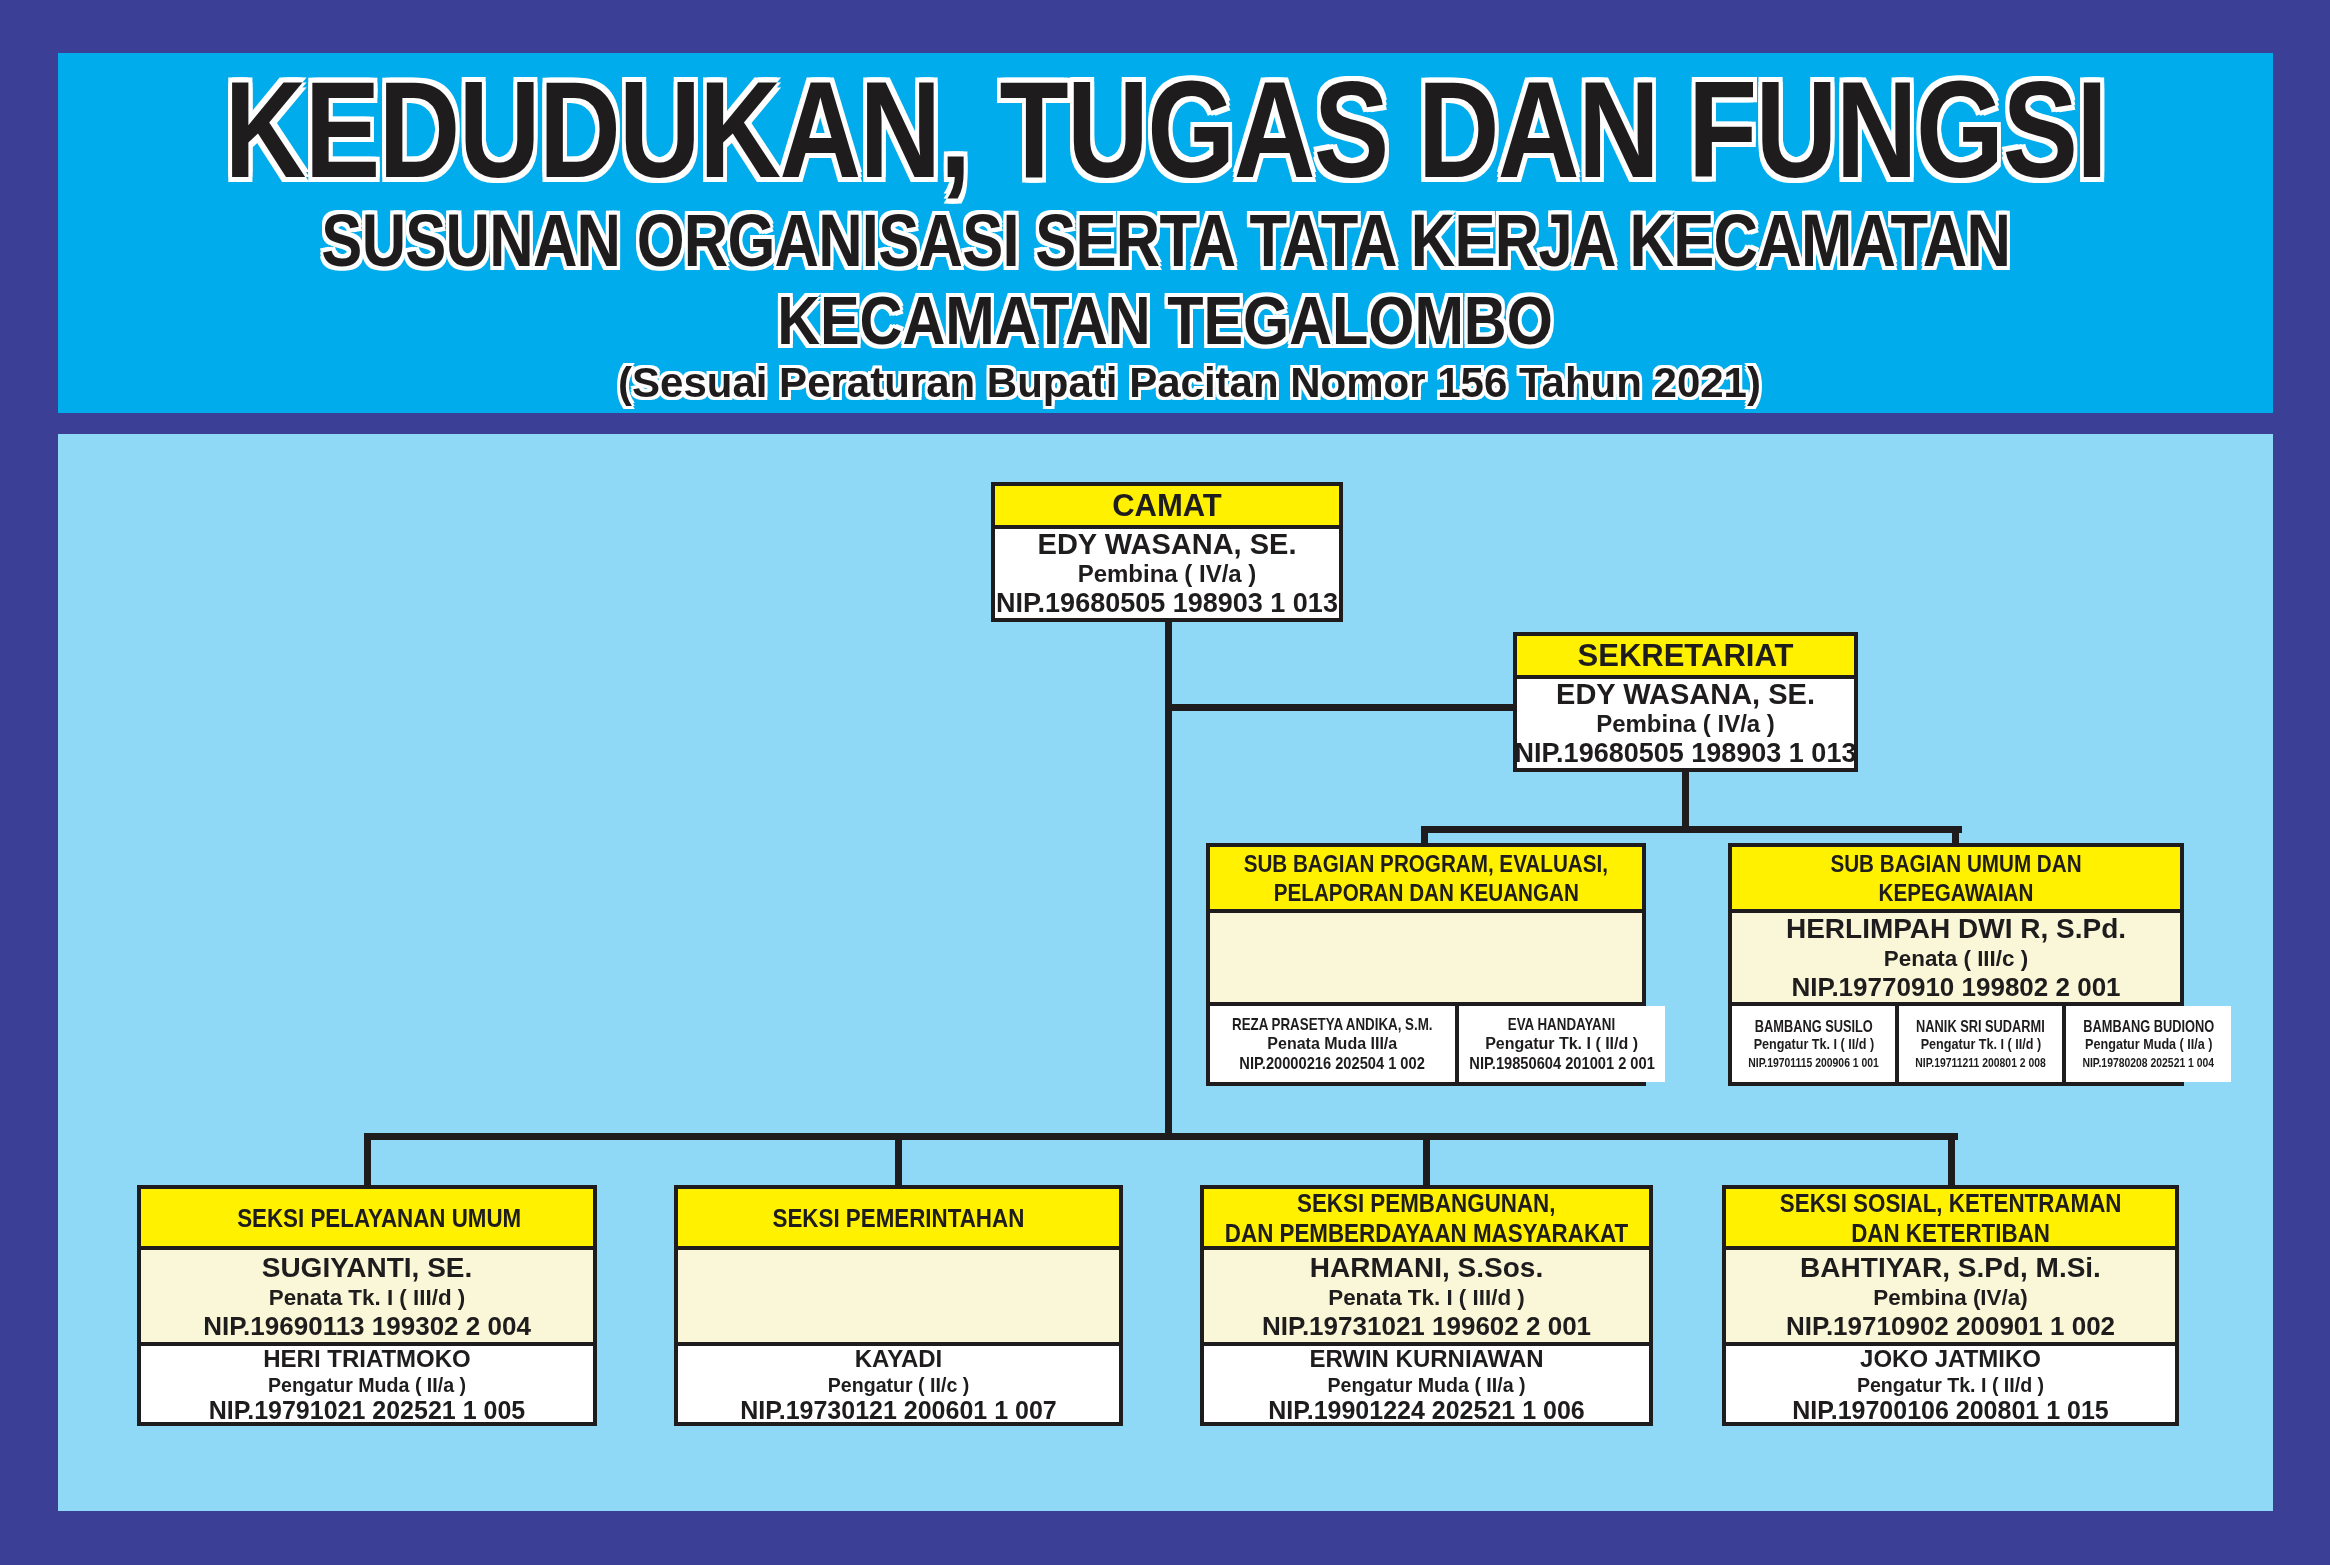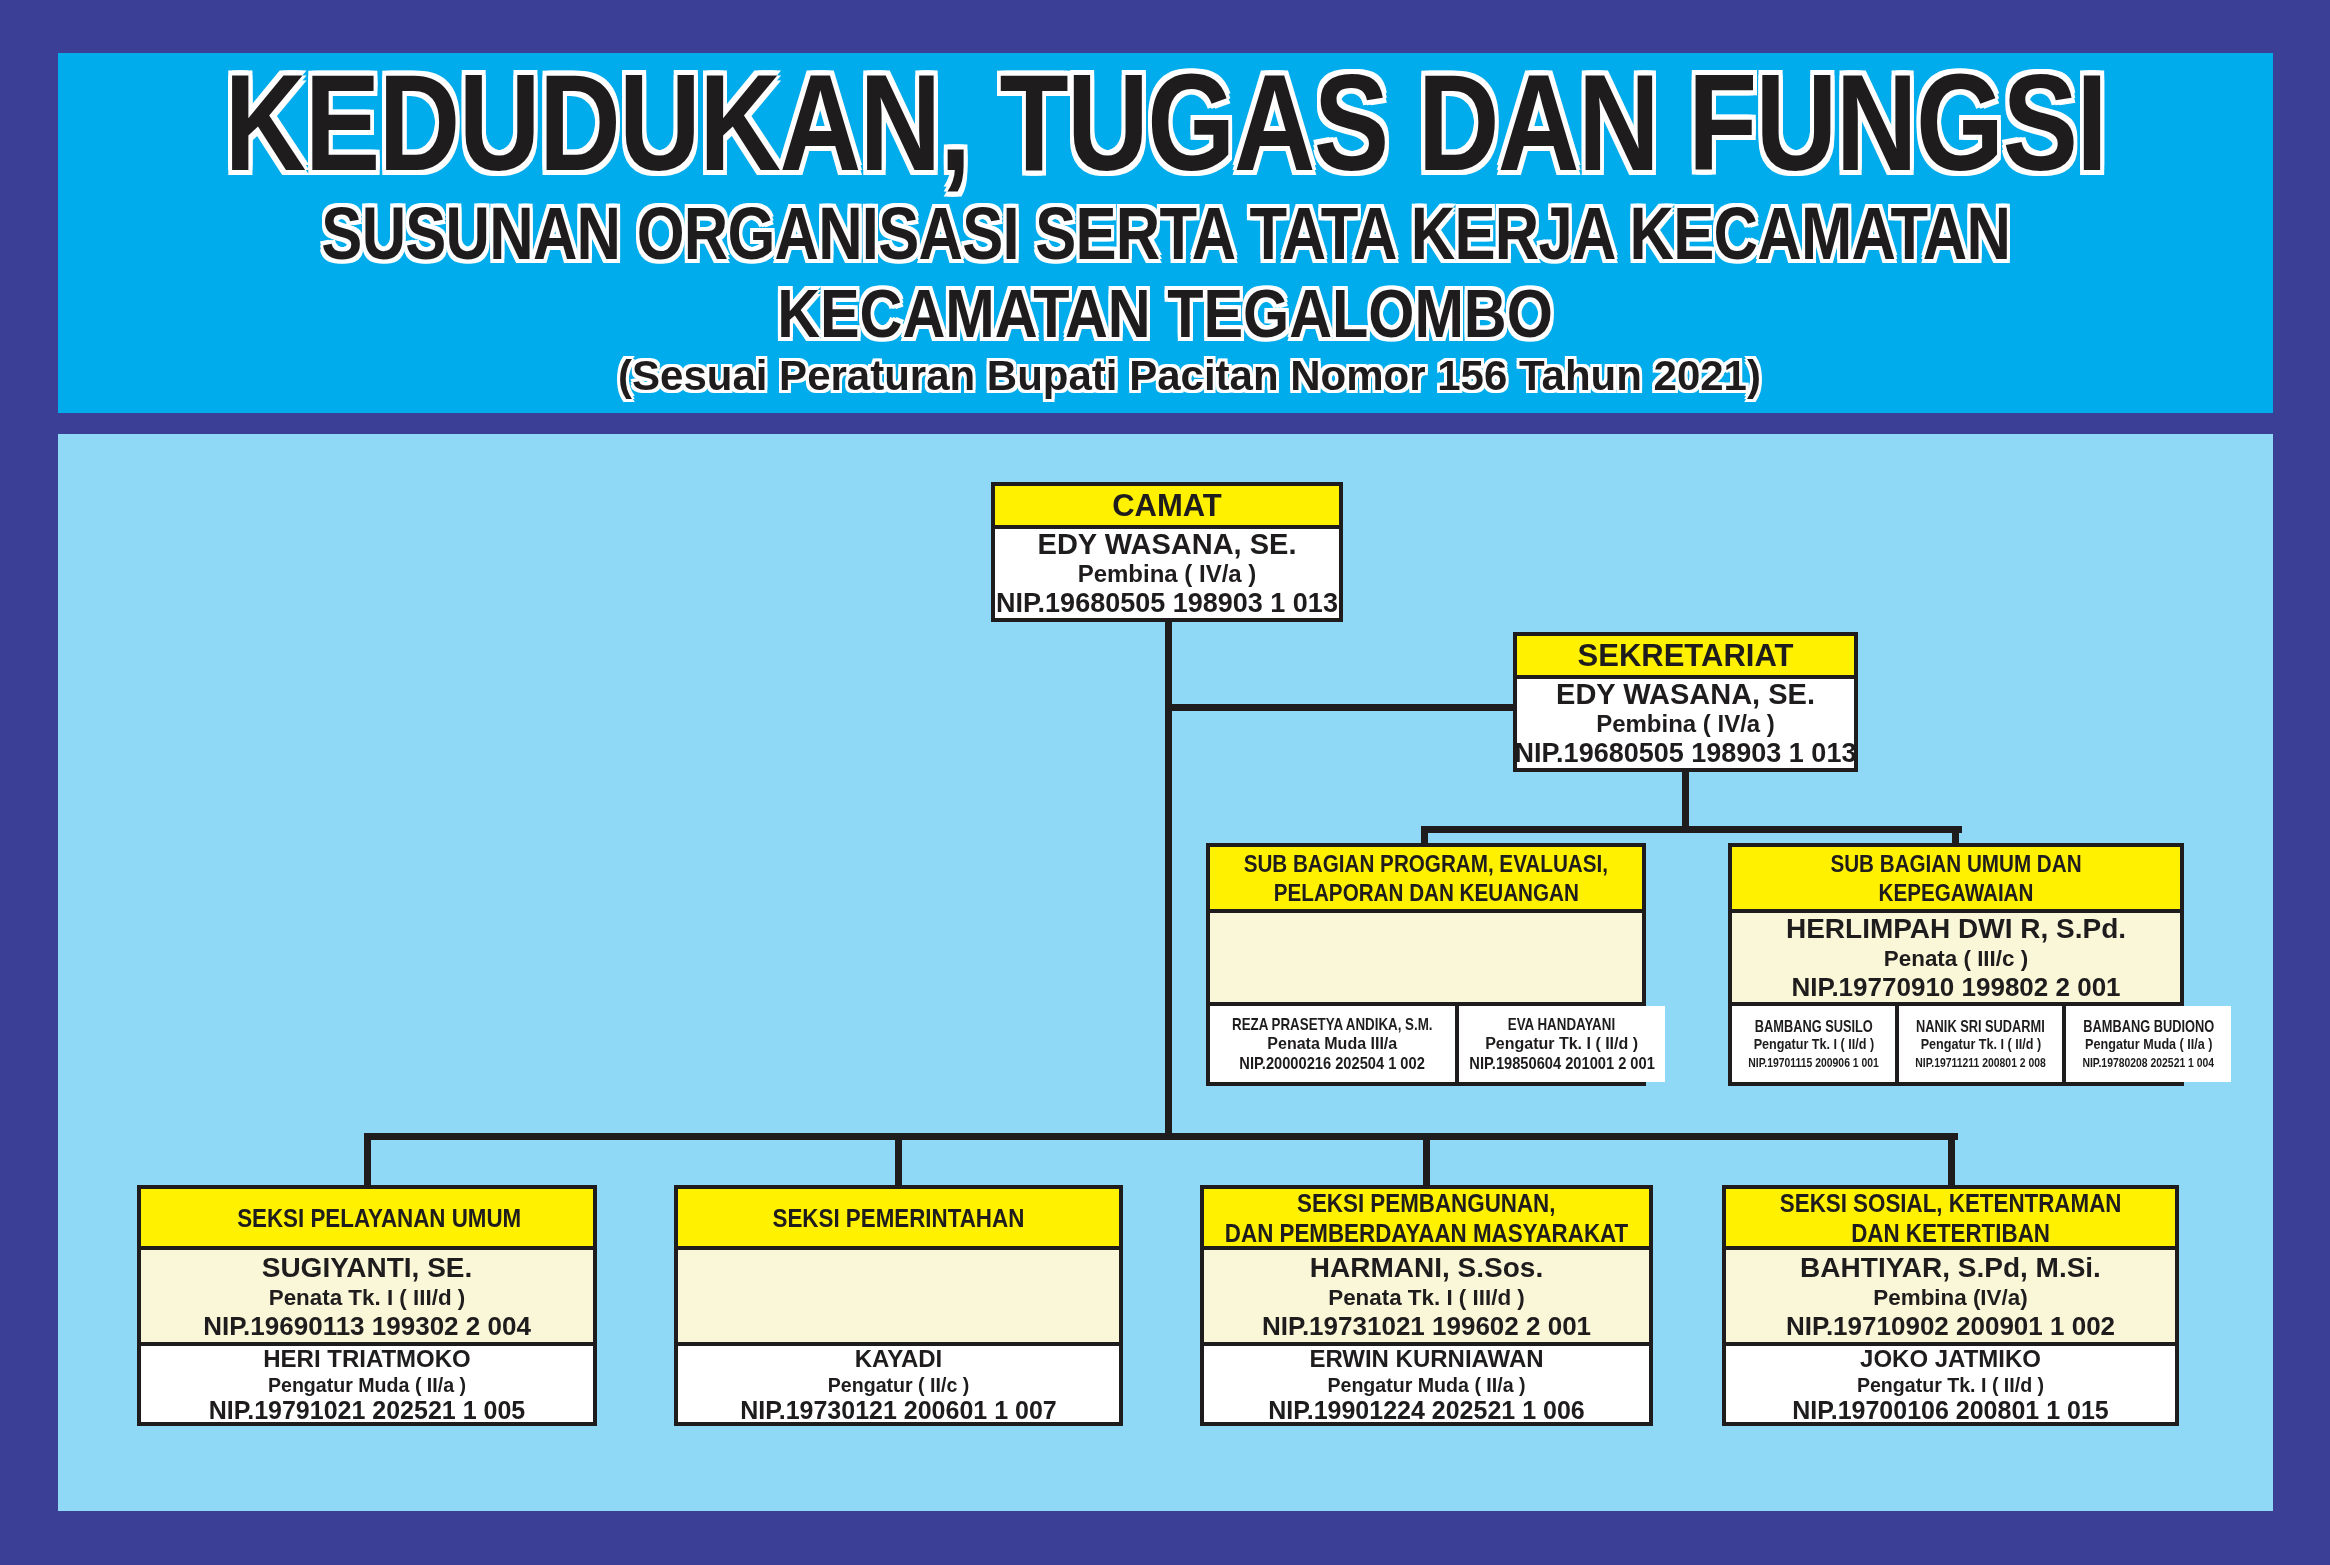--- a/index.html
+++ b/index.html
@@ -6,21 +6,21 @@
   .page{
     position:relative;width:2331px;height:1565px;overflow:hidden;
     background:#3c3f96;
     font-family:"Liberation Sans","DejaVu Sans",sans-serif;
     font-weight:bold;color:#1e1c1c;
   }
   
   .banner{
     position:absolute;left:58px;top:53px;width:2215px;height:360px;
     background:#00acec;display:flex;flex-direction:column;align-items:center;
-    padding-top:1px;box-sizing:border-box;
+    padding-top:8px;box-sizing:border-box;
   }
   .bline{white-space:nowrap;text-align:center;transform-origin:50% 50%;}
   .b1{font-size:138px;line-height:136px;letter-spacing:-1.9px;transform:scaleX(.82);
       text-shadow:-4.7px -4.7px 0 #fff,0 -4.7px 0 #fff,4.7px -4.7px 0 #fff,-4.7px 0 0 #fff,4.7px 0 0 #fff,-4.7px 4.7px 0 #fff,0 4.7px 0 #fff,4.7px 4.7px 0 #fff;}
   .b2{font-size:75px;line-height:86px;letter-spacing:-0.9px;transform:scaleX(.82);
       text-shadow:-3.7px -3.7px 0 #fff,0 -3.7px 0 #fff,3.7px -3.7px 0 #fff,-3.7px 0 0 #fff,3.7px 0 0 #fff,-3.7px 3.7px 0 #fff,0 3.7px 0 #fff,3.7px 3.7px 0 #fff;}
   .b3{font-size:69px;line-height:76px;transform:scaleX(.86);
       text-shadow:-3.7px -3.7px 0 #fff,0 -3.7px 0 #fff,3.7px -3.7px 0 #fff,-3.7px 0 0 #fff,3.7px 0 0 #fff,-3.7px 3.7px 0 #fff,0 3.7px 0 #fff,3.7px 3.7px 0 #fff;}
   .b4{font-size:42px;line-height:48px;
       text-shadow:-2.8px -2.8px 0 #fff,0 -2.8px 0 #fff,2.8px -2.8px 0 #fff,-2.8px 0 0 #fff,2.8px 0 0 #fff,-2.8px 2.8px 0 #fff,0 2.8px 0 #fff,2.8px 2.8px 0 #fff;margin-left:48px;}

